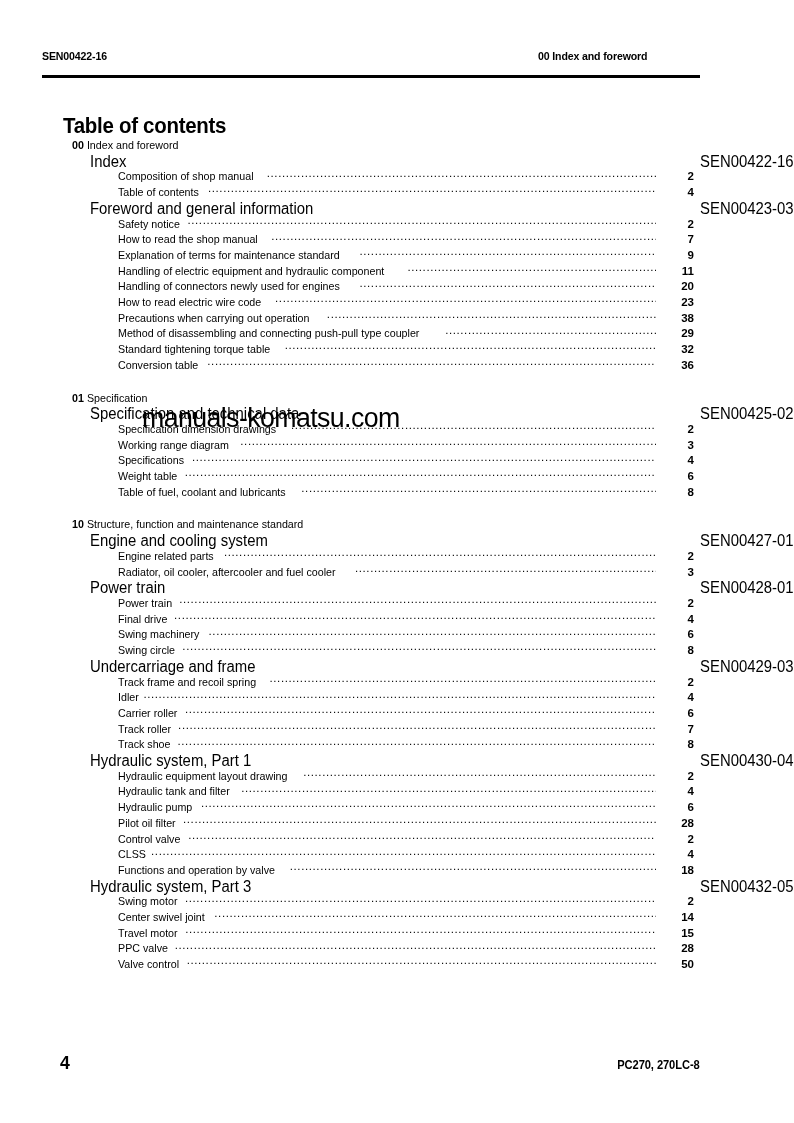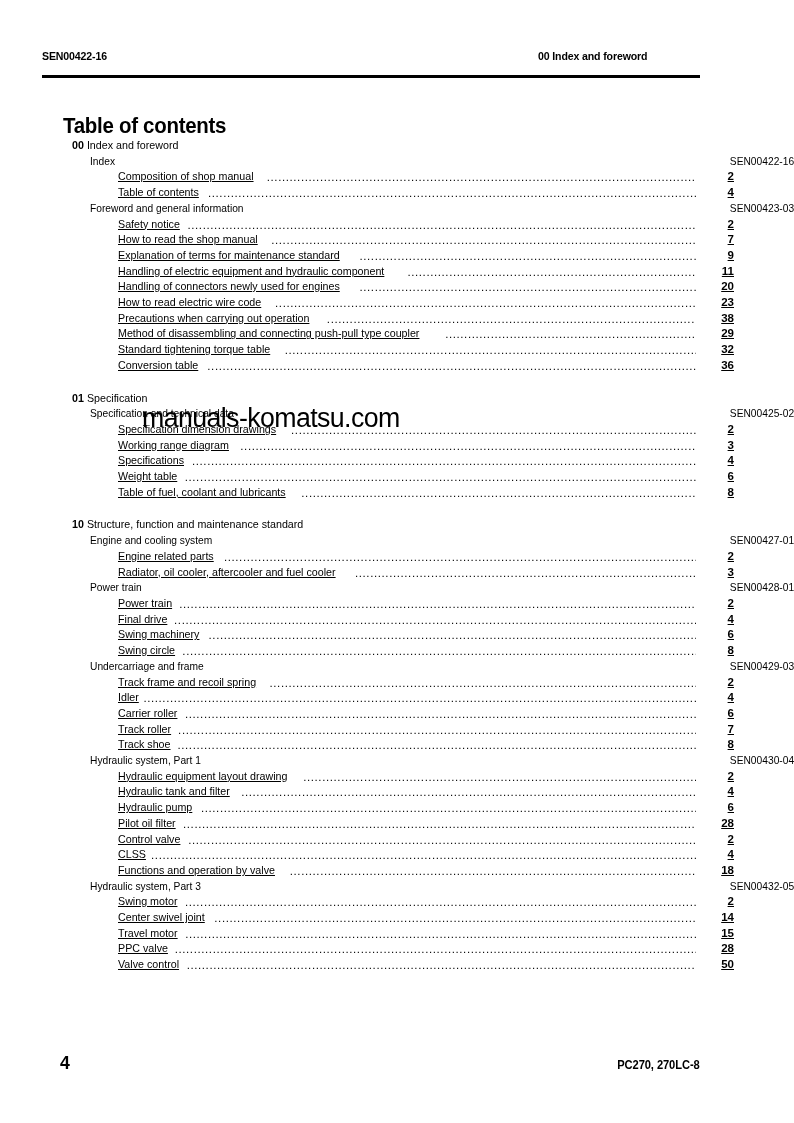--- a/index.html
+++ b/index.html
@@ -83,21 +83,21 @@
     transform-origin: left center;
   }
   .section-title .num {
     font-weight: bold;
   }
 
   .group-head {
     position: relative;
     margin-left: 90px;
     margin-right: 110px;
-    font-size: 11px;
+    font-size: 16px;
     line-height: 15.7px;
     white-space: nowrap;
   }
   .group-head .gh-label {
     display: inline-block;
     transform: scaleX(0.93);
     transform-origin: left center;
   }
   .group-head .gh-code {
     position: absolute;
@@ -108,27 +108,26 @@
     display: block;
   }
   .group-head .gh-code > span {
     display: inline-block;
     transform: scaleX(0.93);
     transform-origin: right center;
   }
 
   .entry {
     display: flex;
-    align-items: flex-end;
+    align-items: flex-start;
     margin-left: 118px;
-    margin-right: 60px;
+    margin-right: 100px;
     font-size: 11.5px;
     line-height: 15.7px;
     white-space: nowrap;
-    text-decoration: underline;
   }
   .entry .e-label {
     display: inline-block;
     transform: scaleX(0.93);
     transform-origin: left center;
     flex: 0 0 auto;
   }
   .entry .leader {
     flex: 1 1 auto;
     overflow: hidden;

